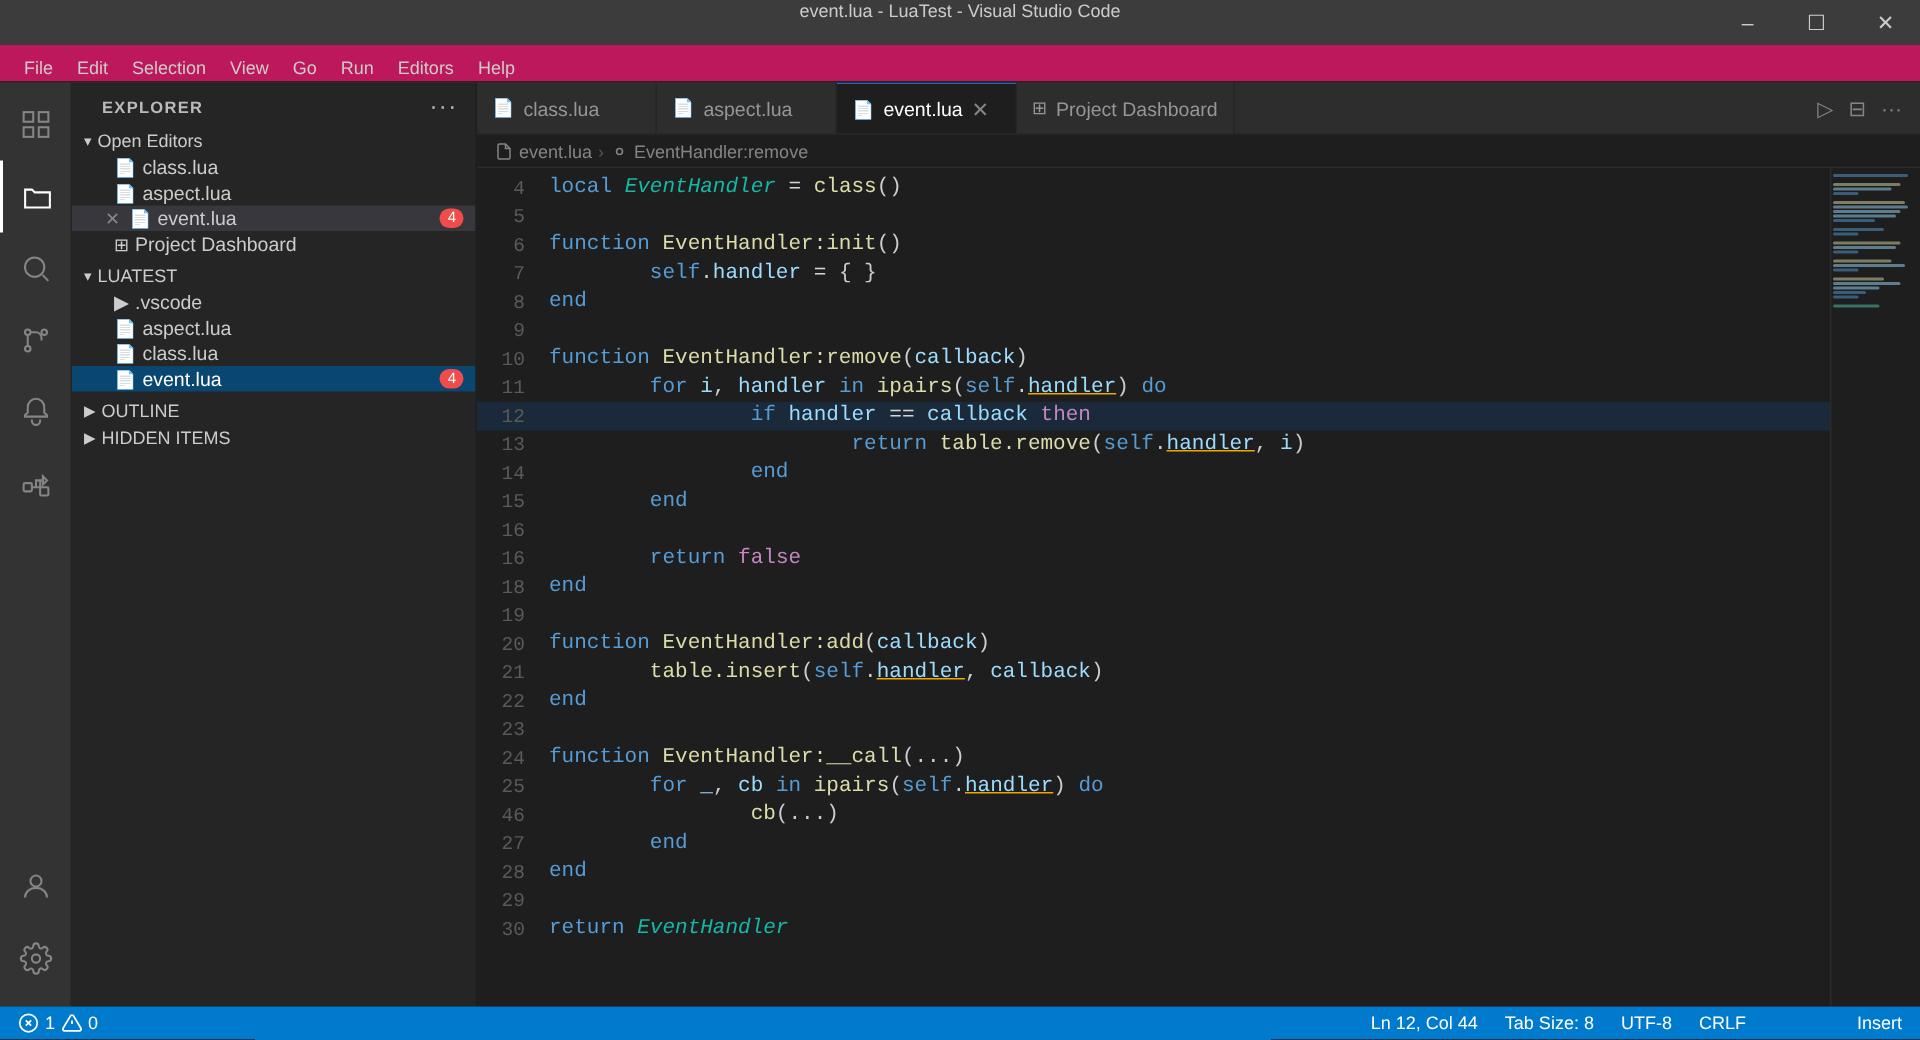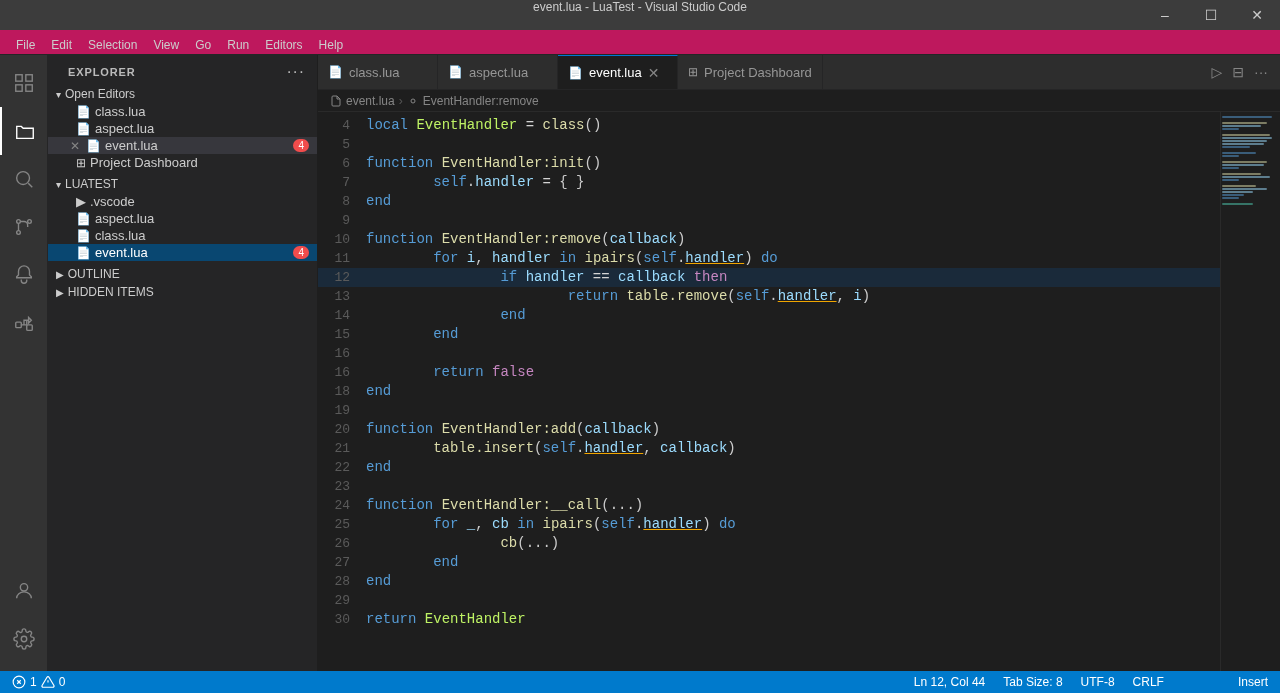--- a/index.html
+++ b/index.html
@@ -262,21 +262,21 @@
     }
     .code-line.highlighted { background: #282828; }
     .code-line.selected-line { background: #1a2a3a; align-items: flex-end; }
 
     
     .kw { color: #569cd6; }
     .kw2 { color: #c586c0; }
     .fn { color: #dcdcaa; }
     .var { color: #9cdcfe; }
     .punct { color: #cccccc; }
-    .cls { color: #bef264; }
+    .cls { color: #14b8a6; font-style: italic; }
     .param { color: #9cdcfe; }
     .op { color: #d4d4d4; }
     .underscore { text-decoration: underline; text-decoration-color: #f0a500; }
 
     
     .minimap {
       width: 60px;
       background: #1e1e1e;
       border-left: 1px solid #2a2a2a;
       flex-shrink: 0;
@@ -622,21 +622,21 @@
           <span class="line-number">24</span>
           <span class="line-content"><span class="kw">function</span> <span class="fn">EventHandler:__call</span><span class="punct">(...)</span></span>
         </div>
 
         <div class="code-line">
           <span class="line-number">25</span>
           <span class="line-content">        <span class="kw">for</span> <span class="var">_</span>, <span class="var">cb</span> <span class="kw">in</span> <span class="fn">ipairs</span><span class="punct">(</span><span class="kw">self</span>.<span class="var underscore">handler</span><span class="punct">)</span> <span class="kw">do</span></span>
         </div>
 
         <div class="code-line">
-          <span class="line-number">26</span>
+          <span class="line-number">46</span>
           <span class="line-content">                <span class="fn">cb</span><span class="punct">(...)</span></span>
         </div>
 
         <div class="code-line">
           <span class="line-number">27</span>
           <span class="line-content">        <span class="kw">end</span></span>
         </div>
 
         <div class="code-line">
           <span class="line-number">28</span>

